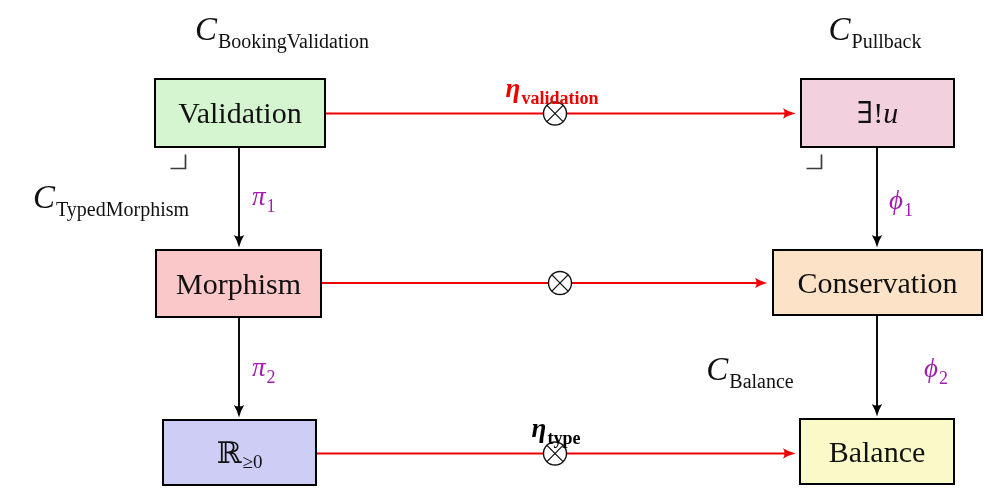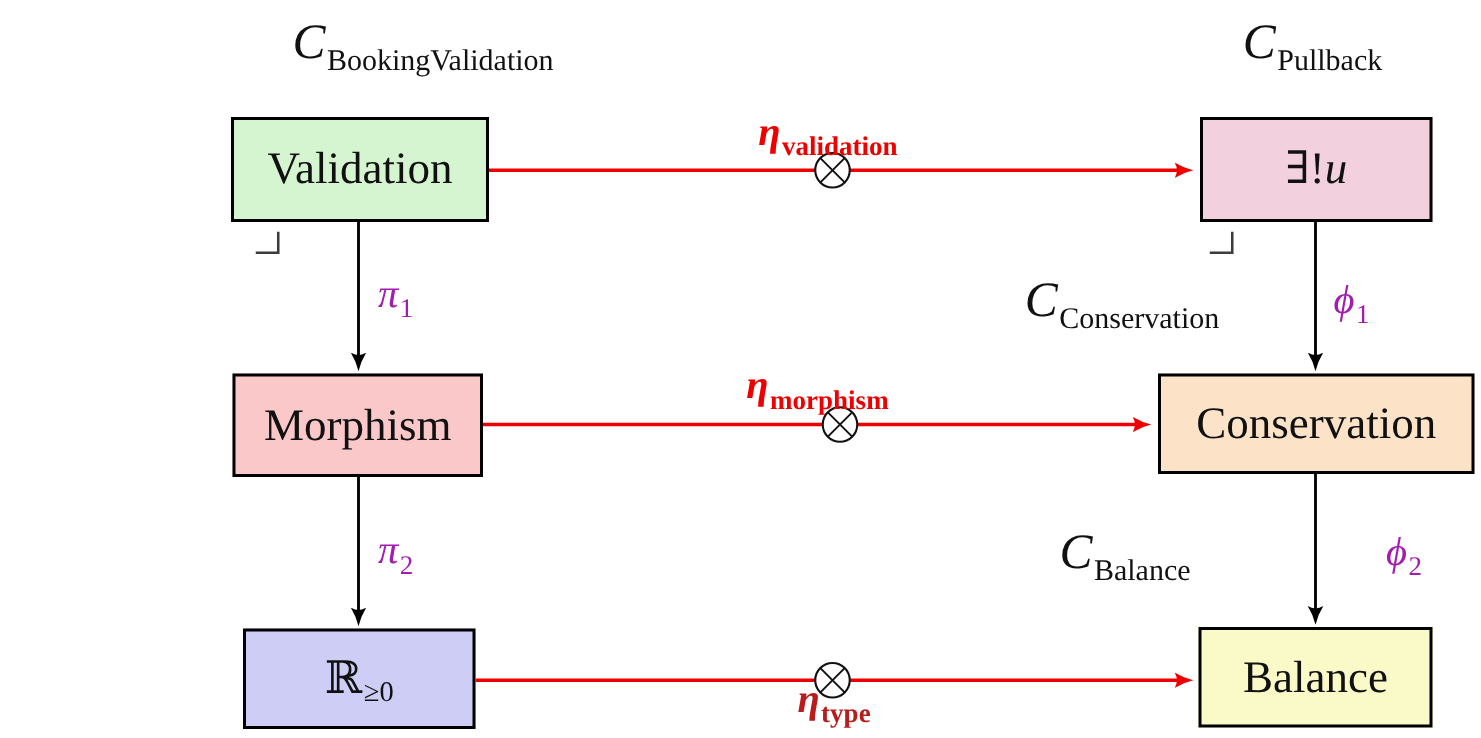--- a/index.html
+++ b/index.html
@@ -118,24 +118,24 @@
   </div>
 
   <div class="clabel" style="left:282px;top:29px">
     <span class="cmain">C</span><span class="csub">BookingValidation</span>
   </div>
 
   <div class="clabel" style="left:875px;top:29px">
     <span class="cmain">C</span><span class="csub">Pullback</span>
   </div>
 
+  <div class="clabel" style="left:111px;top:197px">
+    <span class="cmain">C</span><span class="csub">TypedMorphism</span>
+  </div>
 
-  <div class="clabel" style="left:748px;top:201px">
-    <span class="cmain">C</span><span class="csub">Conservation</span>
-  </div>
 
 
   <div class="clabel" style="left:750px;top:369px">
     <span class="cmain">C</span><span class="csub">Balance</span>
   </div>
 
   <div class="mlabel" style="left:252px;top:196px">
     <span class="gmain">π</span><span class="gsub">1</span>
   </div>
   <div class="mlabel" style="left:252px;top:367px">
@@ -144,20 +144,17 @@
   <div class="mlabel" style="left:889px;top:200px">
     <span class="gmain">ϕ</span><span class="gsub">1</span>
   </div>
   <div class="mlabel" style="left:924px;top:368px">
     <span class="gmain">ϕ</span><span class="gsub">2</span>
   </div>
 
   <div class="elabel" style="left: 552px; top: 88px; color: rgb(238, 0, 0);">
     <span class="gmain">η</span><span class="gsub">validation</span>
   </div>
-  <div class="elabel" style="left: 545px; top: 257px; color: rgb(238, 0, 0);">
-    <span class="gmain">η</span><span class="gsub">morphism</span>
-  </div>
-  <div class="elabel" style="left: 556px; top: 428px; color: #b91c1c; margin-top: 38px;">
+  <div class="elabel" style="left: 556px; top: 428px; color: #000000;">
     <span class="gmain">η</span><span class="gsub">type</span>
   </div>
 
 </div>
 
 </body></html>

